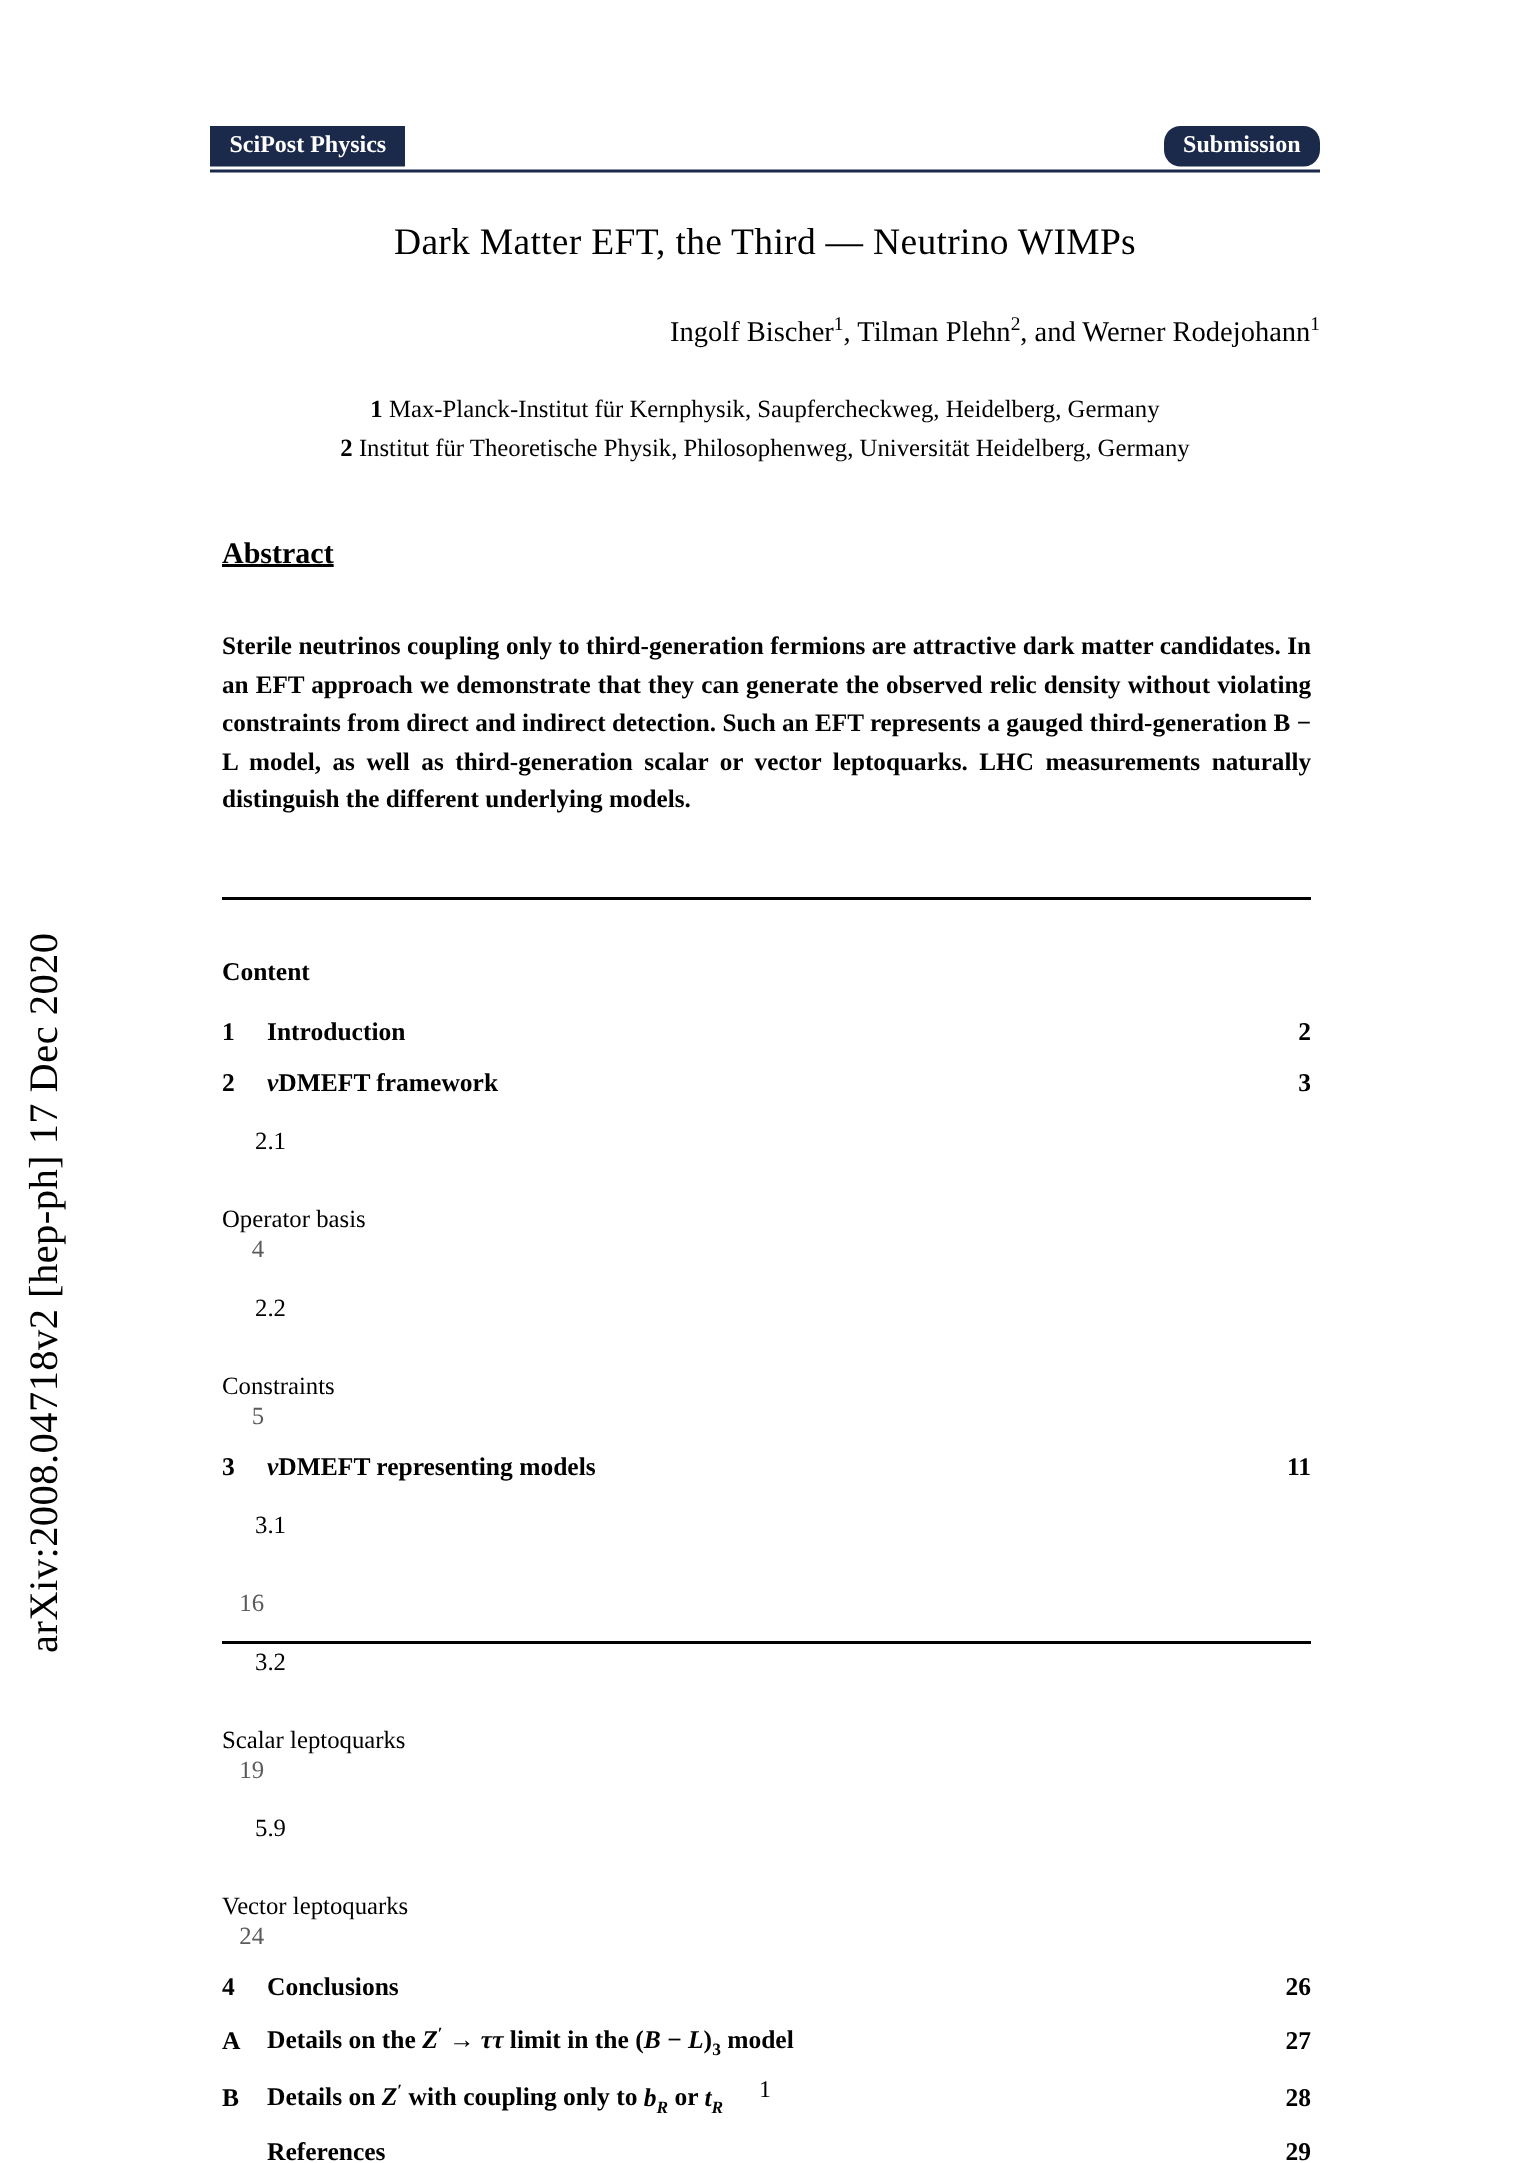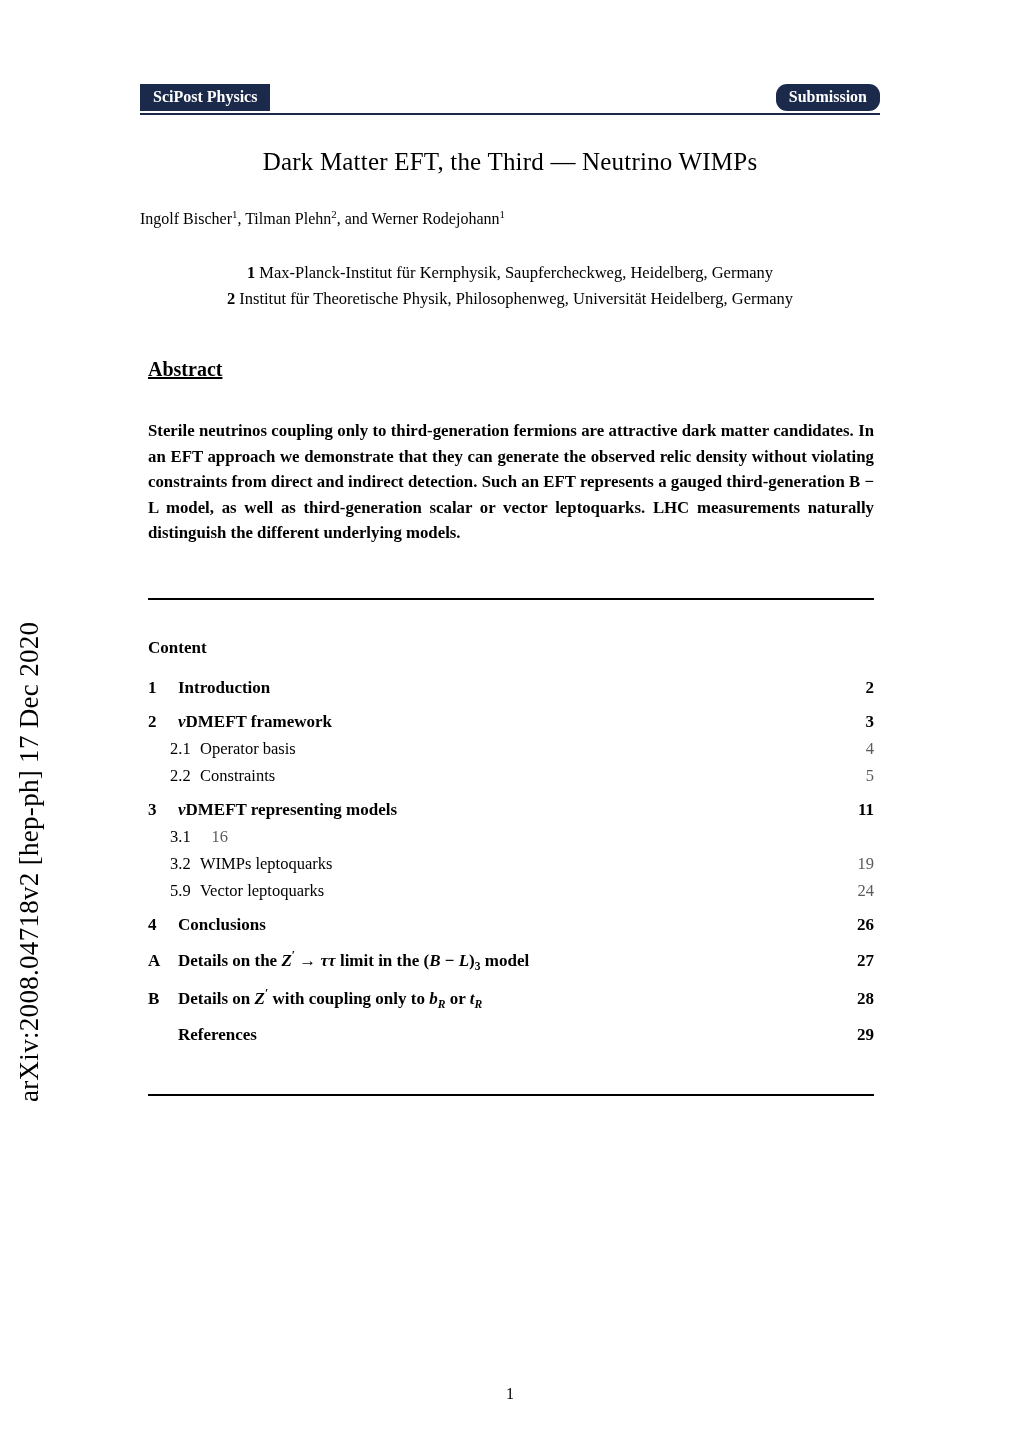--- a/index.html
+++ b/index.html
@@ -100,22 +100,22 @@
     text-align: center;
     font-size: 25px;
     font-weight: normal;
     letter-spacing: 0.2px;
   }
   .authors {
     position: absolute;
     left: 0;
     top: 208px;
     width: 740px;
-    text-align: left;
-    font-size: 16px;
+    text-align: right;
+    font-size: 19px;
   }
   .affiliations {
     position: absolute;
     left: 0;
     top: 260px;
     width: 740px;
     text-align: center;
     font-size: 16.5px;
     line-height: 1.55;
   }
@@ -181,21 +181,22 @@
     font-size: 17px;
   }
   .toc-row.section {
     font-weight: bold;
     margin-top: 14px;
   }
   .toc-row.section:first-child { margin-top: 0; }
   .toc-row.sub {
     font-weight: normal;
     font-size: 16.5px;
-    margin-top: 7px;
+    margin-top: 19px;
+    flex-direction: column;
   }
   .toc-num {
     width: 30px;
     flex: 0 0 30px;
   }
   .toc-row.sub .toc-num {
     width: 52px;
     flex: 0 0 52px;
     padding-left: 22px;
     box-sizing: border-box;
@@ -277,21 +278,21 @@
         <span class="toc-num">3</span>
         <span class="toc-label"><i>ν</i>DMEFT representing models</span>
         <span class="toc-page">11</span>
       </div>
       <div class="toc-row sub">
         <span class="toc-num">3.1</span>
         <span class="toc-page">16</span>
       </div>
       <div class="toc-row sub">
         <span class="toc-num">3.2</span>
-        <span class="toc-label">WIMPs leptoquarks</span>
+        <span class="toc-label">Scalar leptoquarks</span>
         <span class="toc-page">19</span>
       </div>
       <div class="toc-row sub">
         <span class="toc-num">5.9</span>
         <span class="toc-label">Vector leptoquarks</span>
         <span class="toc-page">24</span>
       </div>
       <div class="toc-row section">
         <span class="toc-num">4</span>
         <span class="toc-label">Conclusions</span>

